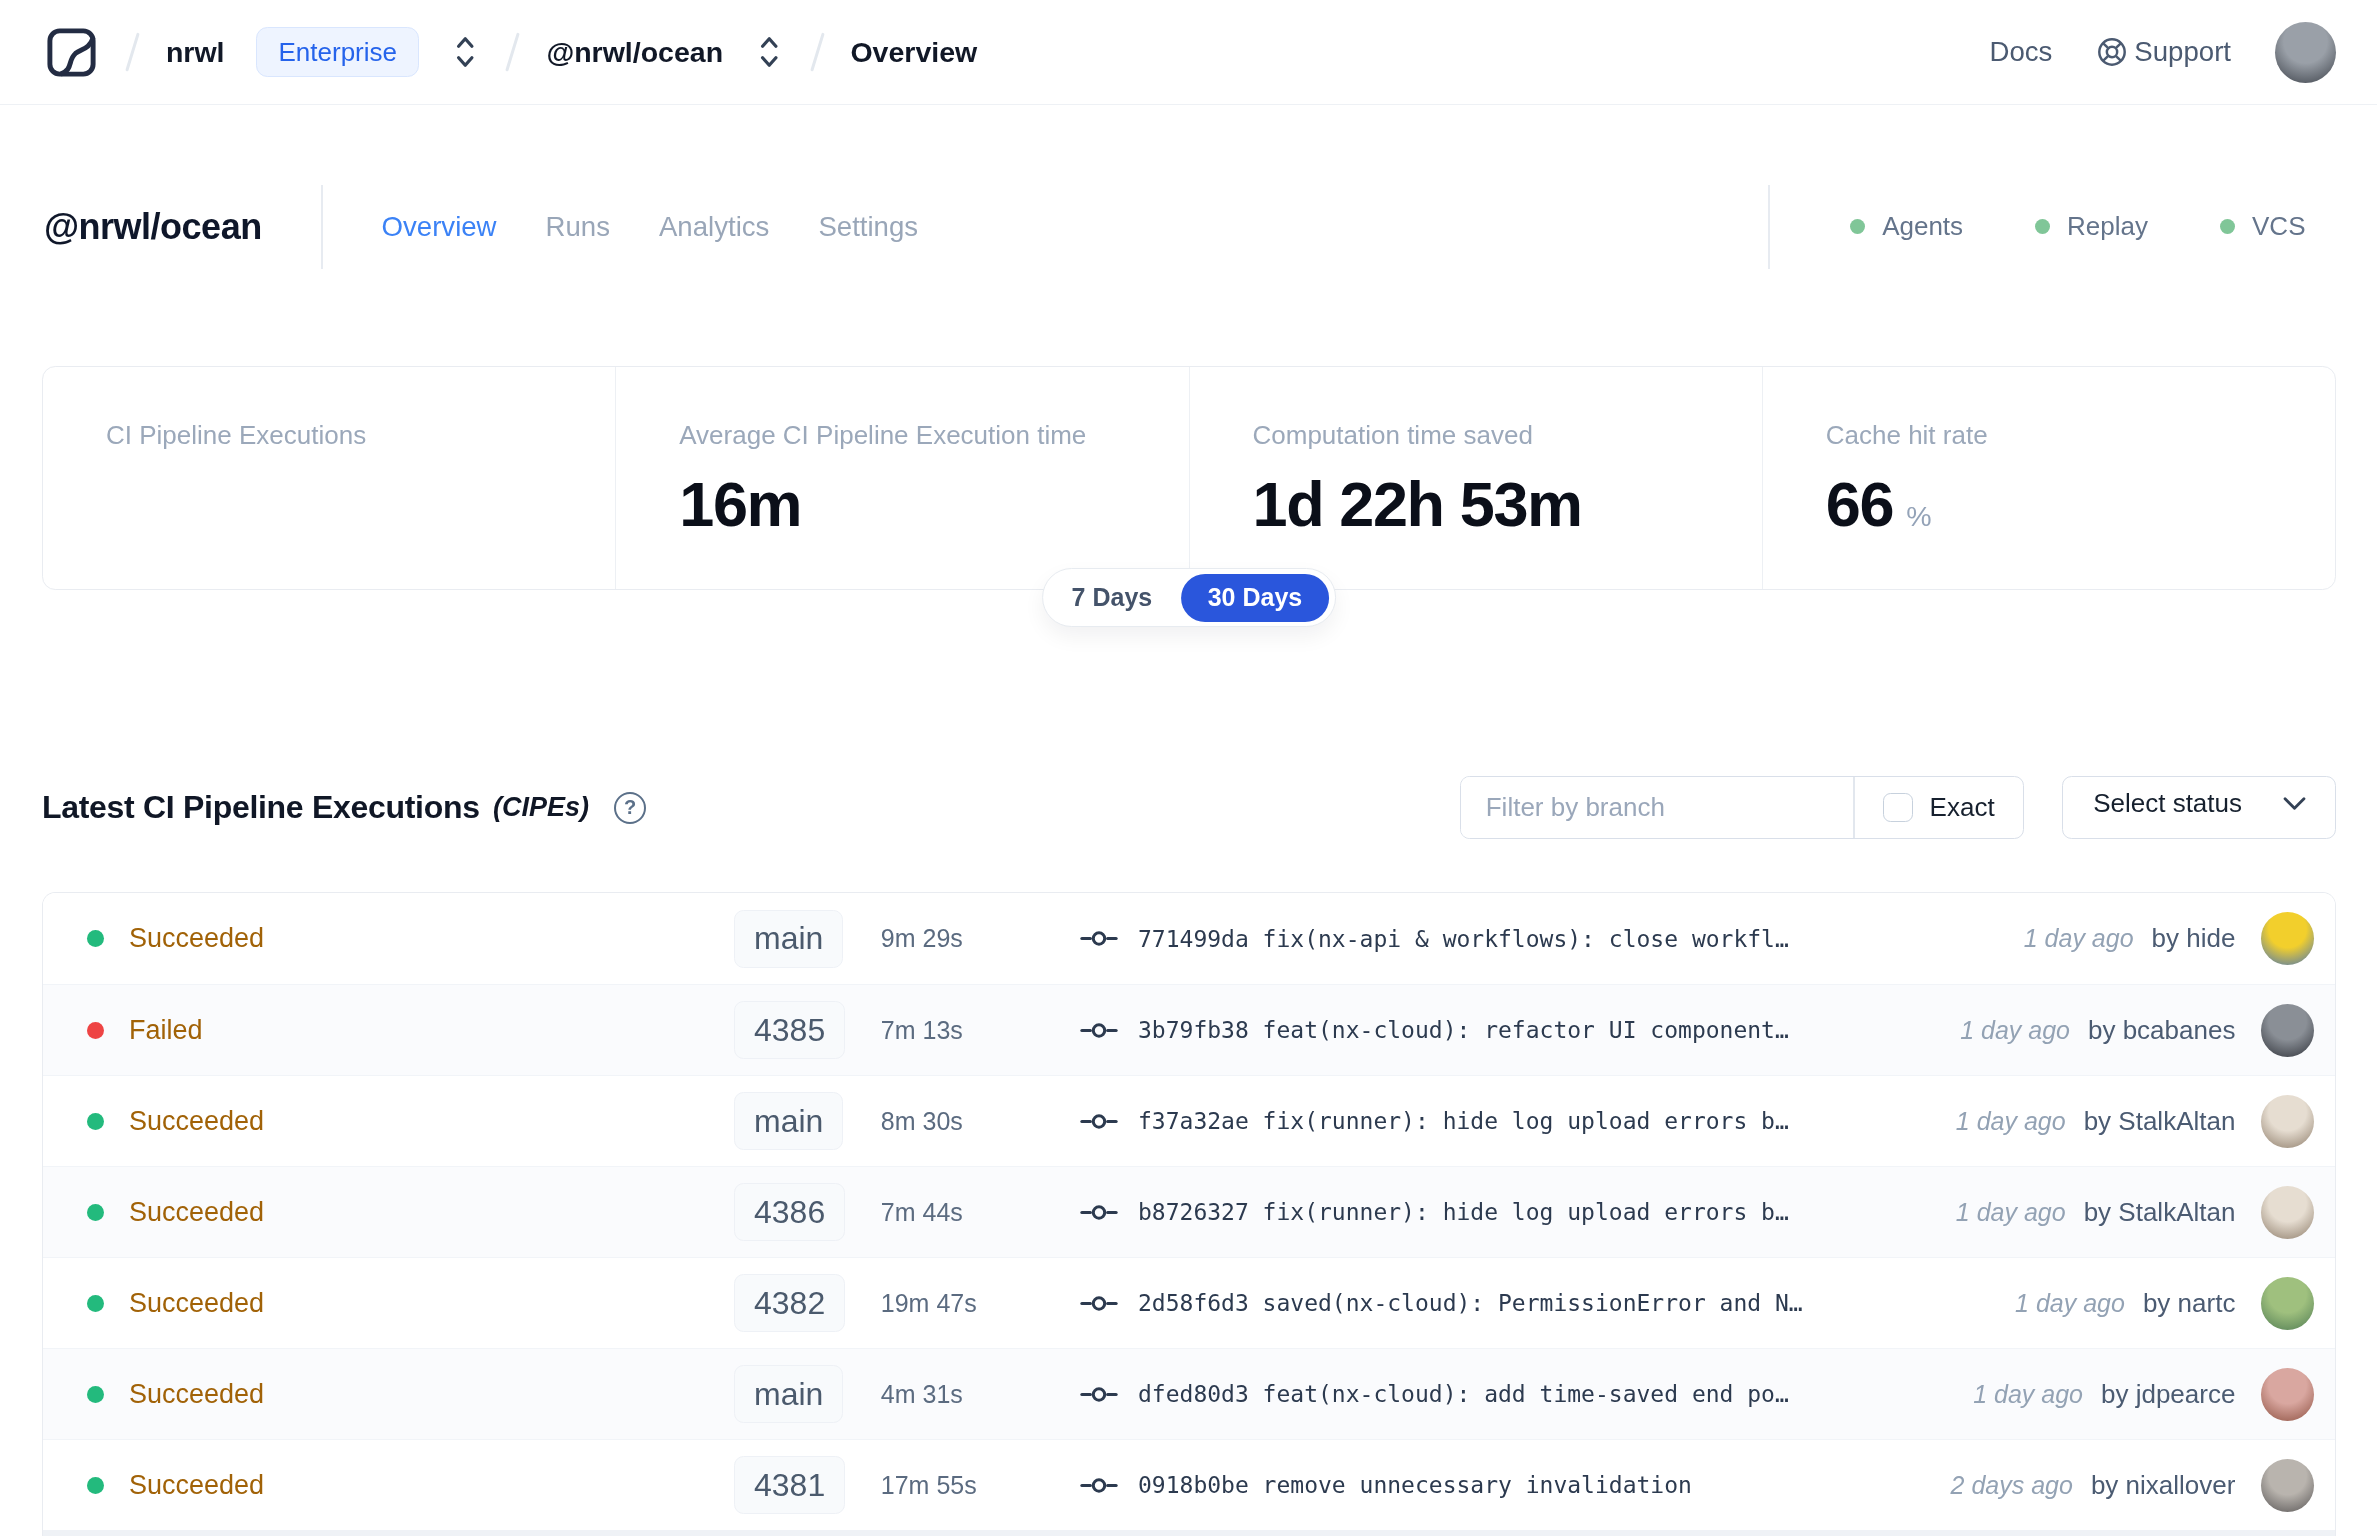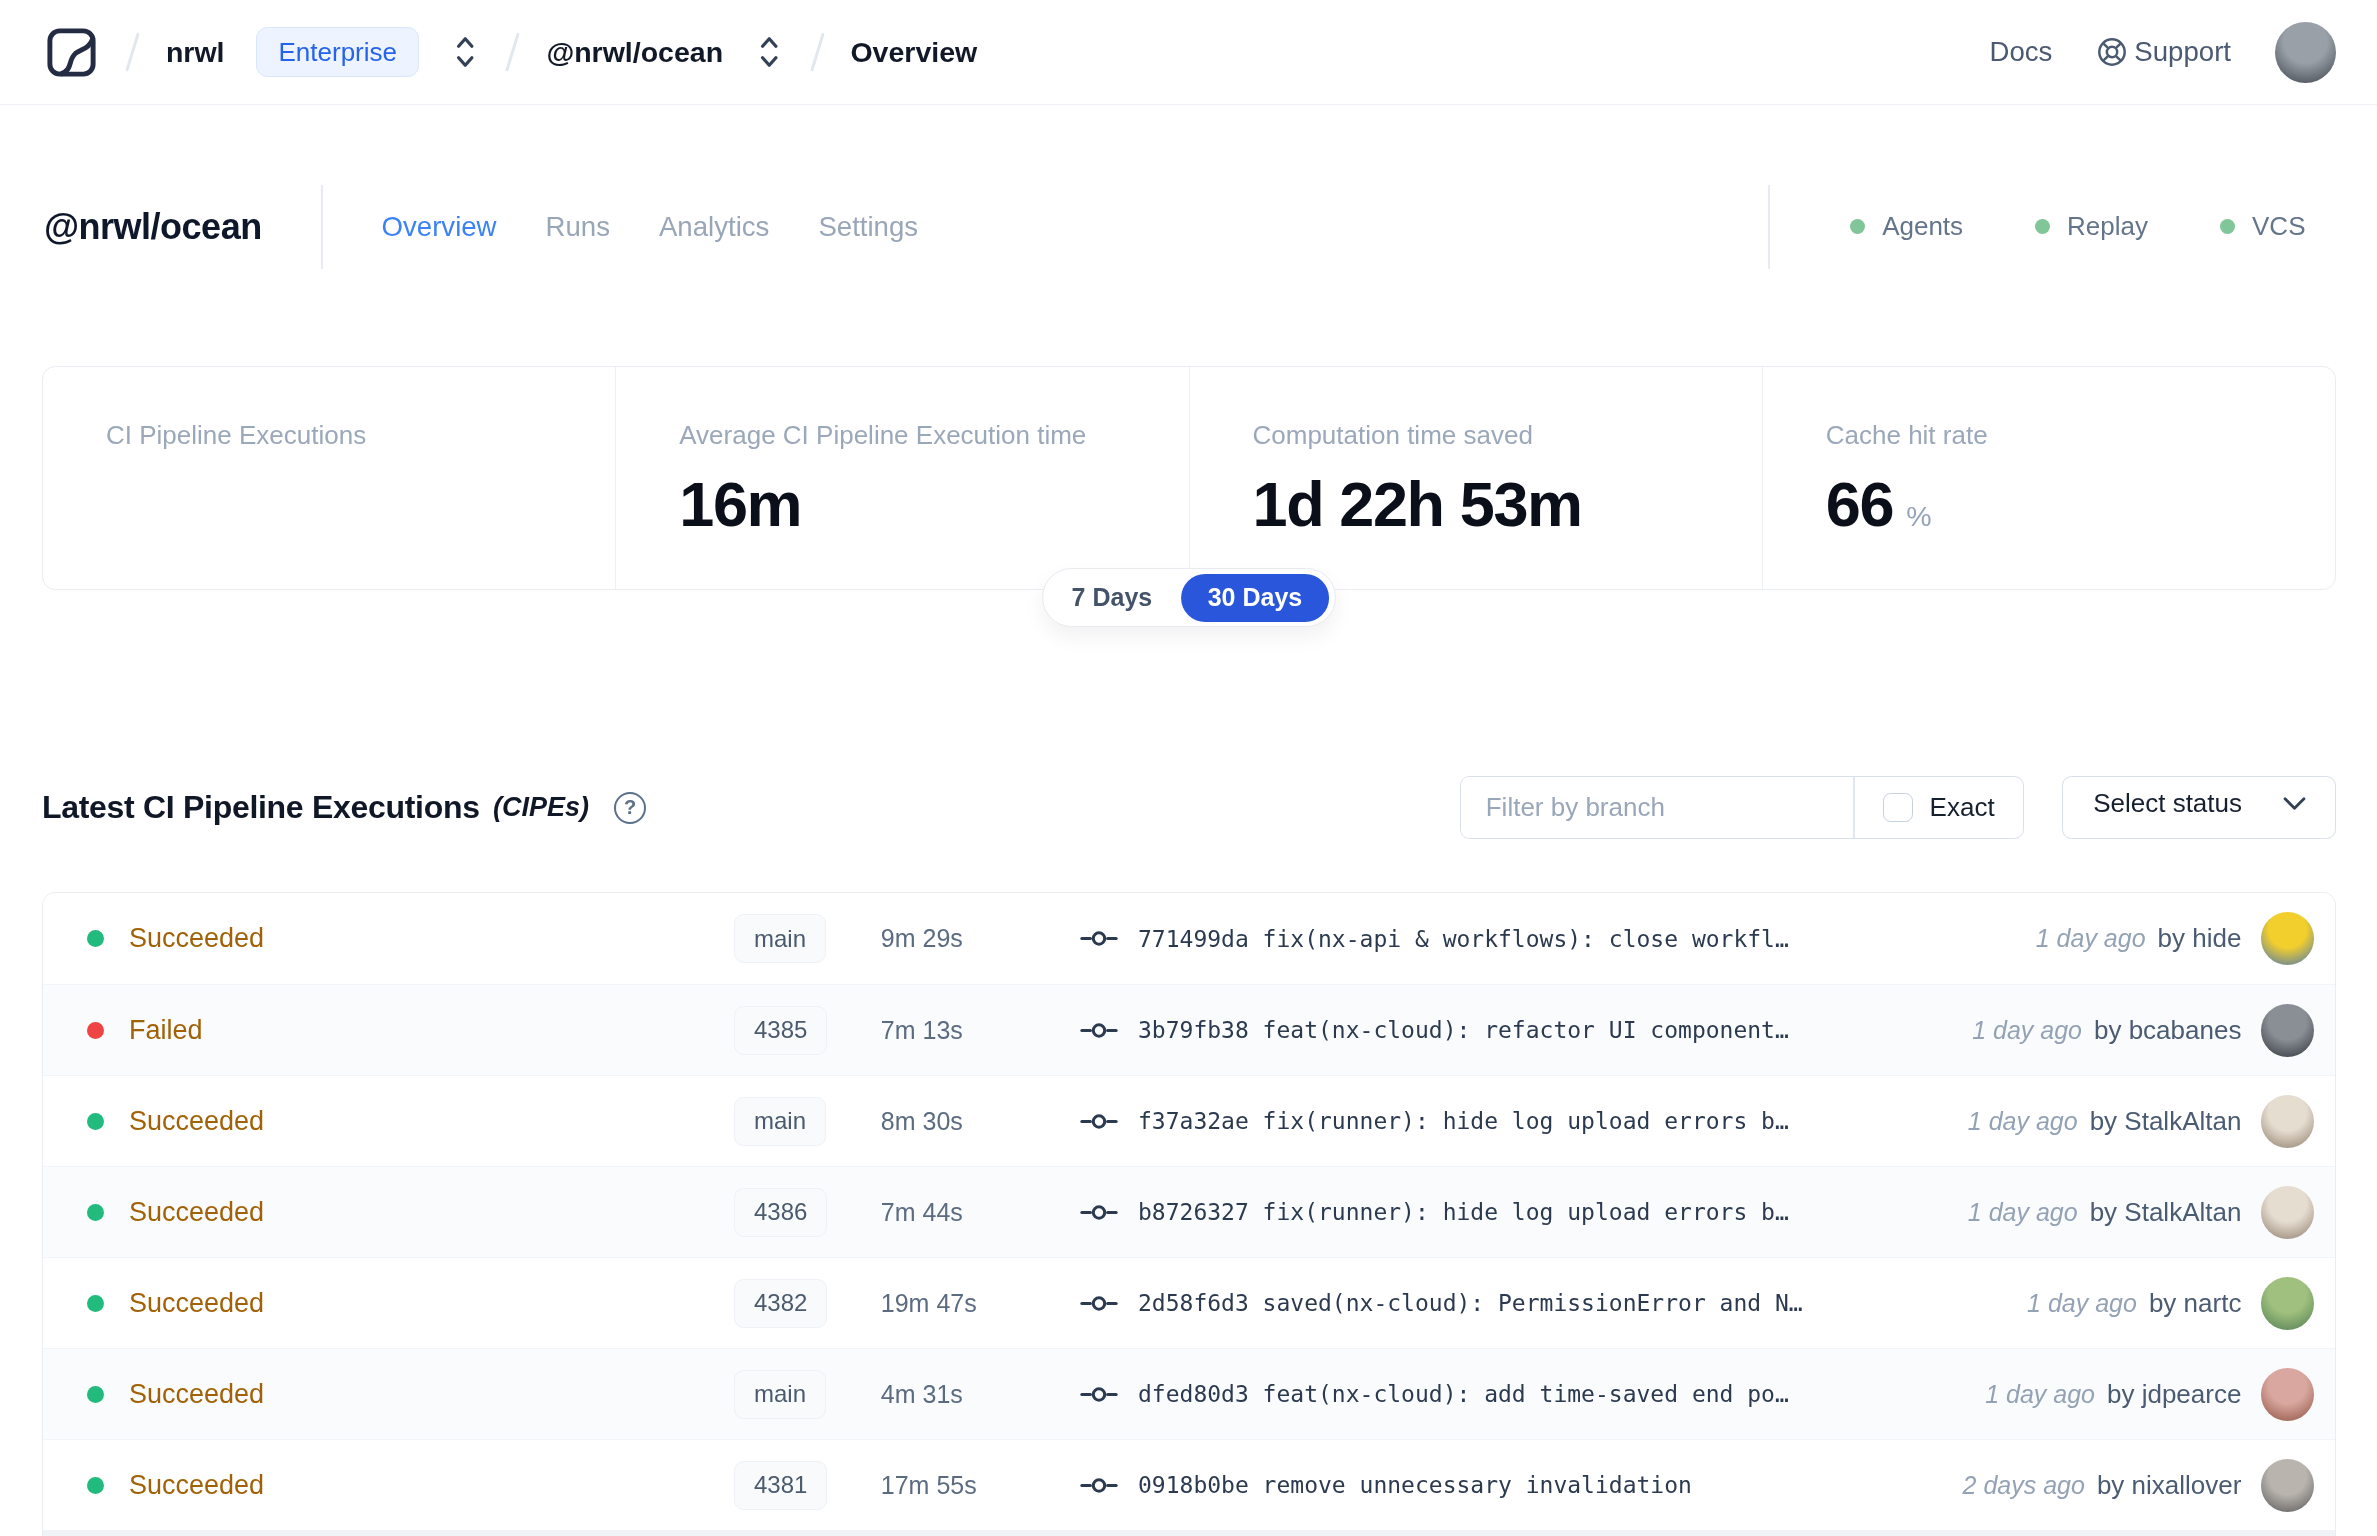--- a/index.html
+++ b/index.html
@@ -81,27 +81,27 @@
   .row { height:91px; display:flex; align-items:center; padding:0 21px 0 44px; cursor:pointer; background:#fff; }
   .row + .row { border-top:1px solid #f1f4f8; }
   .row.alt { background:#fafbfd; }
   .cell-status { flex:0 0 647px; display:flex; align-items:center; gap:25px; }
   .dot.row-dot { width:17px; height:17px; }
   .dot.green { background:#23ba7d; }
   .dot.red { background:#ee4444; }
   .status-label { font-size:27px; font-weight:500; color:#a16207; }
   .cell-branch { flex:0 0 143px; }
   .branch-badge { display:inline-block; background:#f8fafc; border:1.9px solid #eef1f6; border-radius:9.5px;
-    padding:9.5px 19px; font-size:24px; color:#4b5a6d; min-width:88px; text-align:center; }
+    padding:9.5px 19px; font-size:32px; color:#4b5a6d; min-width:88px; text-align:center; }
   .cell-duration { flex:0 0 202px; font-size:25px; color:#5b6b80; padding-left:3.8px; }
   .cell-commit { flex:1 1 auto; display:flex; align-items:center; gap:19px; min-width:0; }
   .commit-icon { flex:0 0 auto; display:block; }
   .commit-text { font-family:"DejaVu Sans Mono","Liberation Mono",monospace; font-size:23px; color:#2c3a4f;
     white-space:nowrap; overflow:hidden; }
-  .cell-meta { margin-left:auto; display:flex; align-items:center; gap:12px; flex:0 0 auto; }
+  .cell-meta { margin-left:auto; display:flex; align-items:center; gap:18px; flex:0 0 auto; }
   .time-ago { font-size:25px; font-style:italic; color:#93a2b4; }
   .author { font-size:26px; color:#4b5b72; }
   .avatar.row-av { width:53px; height:53px; margin-left:7.6px; }
   .row-stub { height:11.4px; background:#eff2f6; }
 
   svg { display:block; }
 </style>
 </head>
 <body>
 

